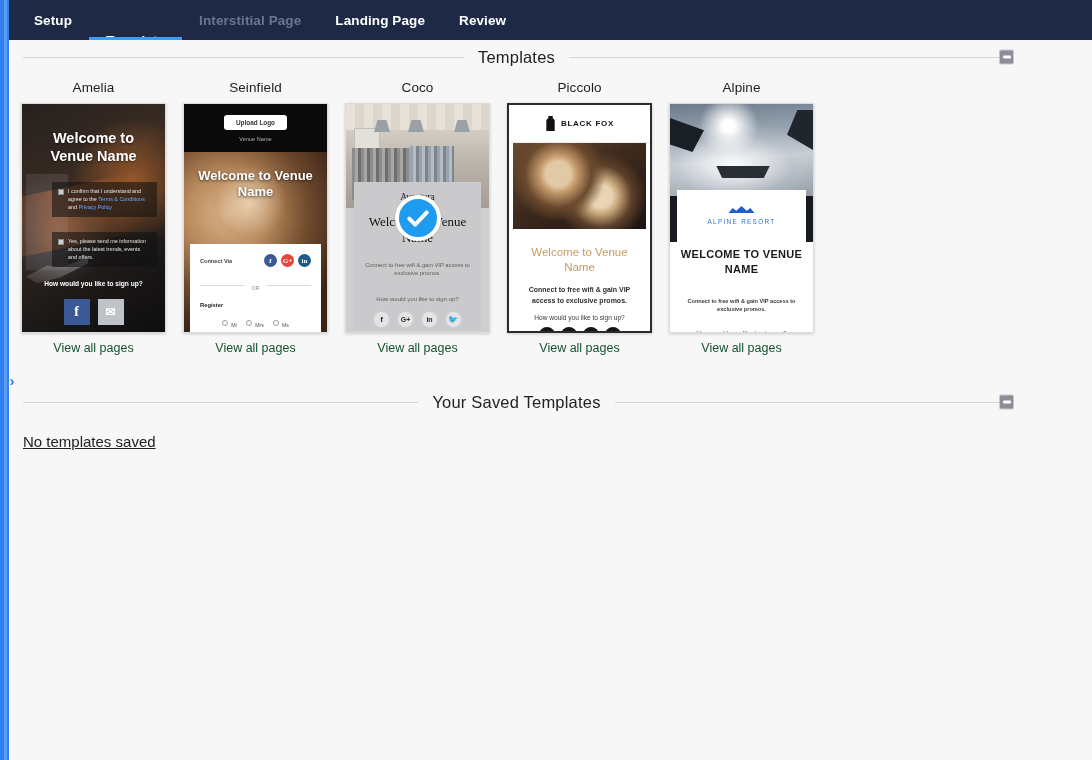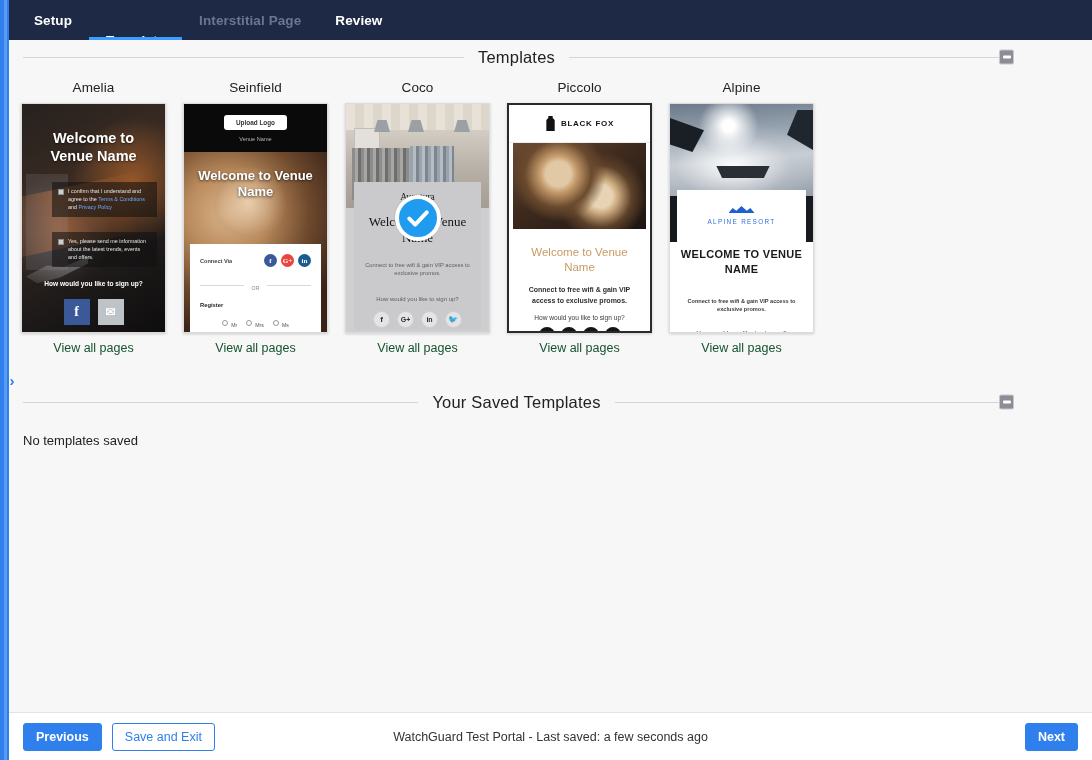--- a/index.html
+++ b/index.html
@@ -421,22 +421,23 @@
     margin-top:22px; text-align:center;
     font-size:11px; font-weight:700; color:#1a1a1a; line-height:1.35; letter-spacing:.3px;
   }
   .alp-sub { margin-top:20px; padding:0 10px; text-align:center; font-size:5.6px; color:#3b3b3b; line-height:1.55; font-weight:600; }
   .alp-q { margin-top:16px; text-align:center; font-size:6.6px; color:#3a3a3a; }
 
   
   .saved-wrap { margin-top: 30px; }
   .saved-empty {
     padding: 14px 0 0 14px;
-    font-size: 13px;
+    font-size: 15px;
     color: #222;
+    text-decoration: underline;
   }
 
   
   .footer {
     position: absolute; left: 9px; top: 712px;
     width: 1083px; height: 48px;
     background: #ffffff;
     border-top: 1px solid #e3e3e3;
     display: flex; align-items: center;
     padding: 0 14px;
@@ -465,20 +466,21 @@
 
   <div class="left-rail">
       <div class="inner"></div>
     </div>
   <div class="rail-toggle">›</div>
 
   <div class="topnav">
     <div class="tab">Setup</div>
     <div class="tab active">Template</div>
     <div class="tab disabled">Interstitial Page</div>
+    <div class="tab">Landing Page</div>
     <div class="tab">Review</div>
   </div>
 
   <div class="body">
 
     <div class="section-head">
       <div class="rule"></div>
       <div class="title">Templates</div>
       <div class="collapse-btn">
         <i></i>
@@ -626,21 +628,14 @@
         <div class="title">Your Saved Templates</div>
         <div class="collapse-btn">
           <i></i>
         </div>
       </div>
       <div class="saved-empty">No templates saved</div>
     </div>
 
   </div>
 
-  <div class="footer">
-    <div class="btn btn-primary">Previous</div>
-    <div class="gap"></div>
-    <div class="btn btn-outline">Save and Exit</div>
-    <div class="footer-status">WatchGuard Test Portal - Last saved: a few seconds ago</div>
-    <div class="right btn btn-primary">Next</div>
-  </div>
 
 </div>
 
 </body></html>

